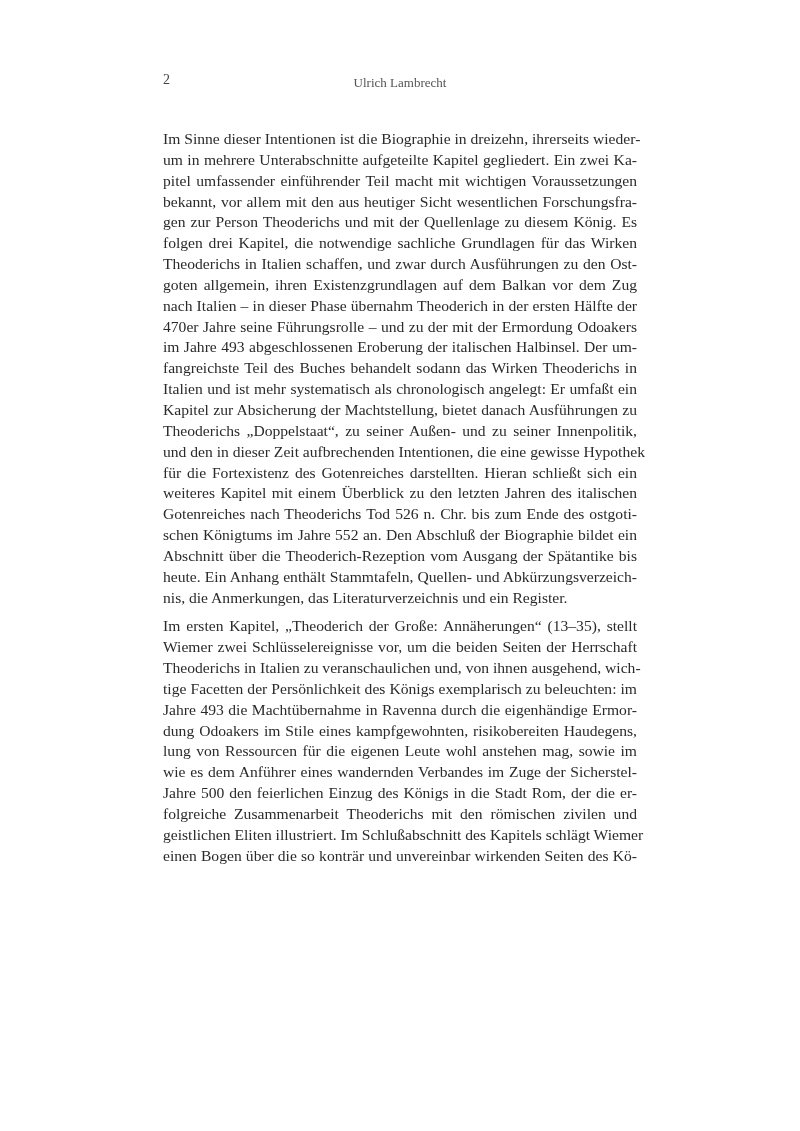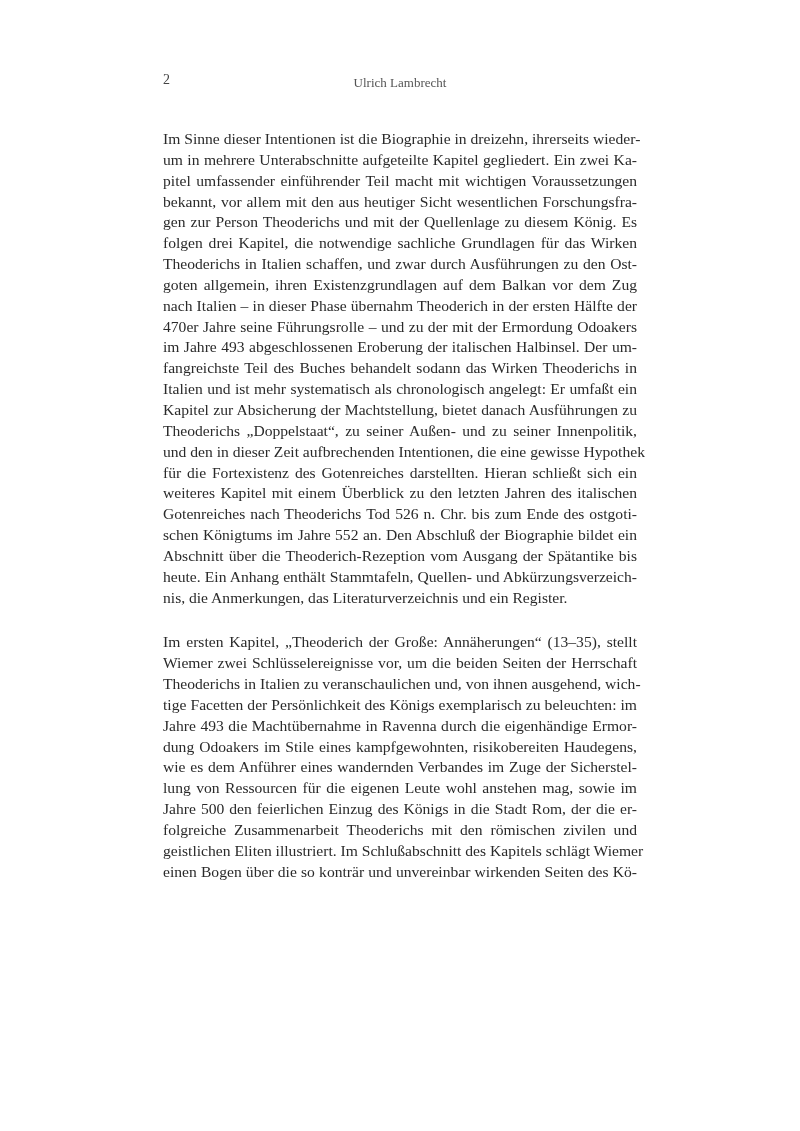--- a/index.html
+++ b/index.html
@@ -37,21 +37,21 @@
       top: 129px;
       width: 474px;
     }
     .para {
       margin: 0;
       font-size: 15.6px;
       line-height: 20.85px;
       text-align: justify;
     }
     .para + .para {
-      margin-top: 24px;
+      margin-top: 8px;
     }
     .line {
       display: block;
       text-align: justify;
       text-align-last: justify;
       white-space: nowrap;
     }
     .line.last {
       text-align-last: left;
     }
@@ -88,20 +88,20 @@
     <span class="line">heute. Ein Anhang enthält Stammtafeln, Quellen- und Abkürzungsverzeich-</span>
     <span class="line last">nis, die Anmerkungen, das Literaturverzeichnis und ein Register.</span>
   </p>
   <p class="para">
     <span class="line">Im ersten Kapitel, „Theoderich der Große: Annäherungen“ (13–35), stellt</span>
     <span class="line">Wiemer zwei Schlüsselereignisse vor, um die beiden Seiten der Herrschaft</span>
     <span class="line">Theoderichs in Italien zu veranschaulichen und, von ihnen ausgehend, wich-</span>
     <span class="line">tige Facetten der Persönlichkeit des Königs exemplarisch zu beleuchten: im</span>
     <span class="line">Jahre 493 die Machtübernahme in Ravenna durch die eigenhändige Ermor-</span>
     <span class="line">dung Odoakers im Stile eines kampfgewohnten, risikobereiten Haudegens,</span>
+    <span class="line">lung von Ressourcen für die eigenen Leute wohl anstehen mag, sowie im</span>
     <span class="line">wie es dem Anführer eines wandernden Verbandes im Zuge der Sicherstel-</span>
-    <span class="line">lung von Ressourcen für die eigenen Leute wohl anstehen mag, sowie im</span>
     <span class="line">Jahre 500 den feierlichen Einzug des Königs in die Stadt Rom, der die er-</span>
     <span class="line">folgreiche Zusammenarbeit Theoderichs mit den römischen zivilen und</span>
     <span class="line">geistlichen Eliten illustriert. Im Schlußabschnitt des Kapitels schlägt Wiemer</span>
     <span class="line">einen Bogen über die so konträr und unvereinbar wirkenden Seiten des Kö-</span>
   </p>
 </div>
 
 </body></html>

